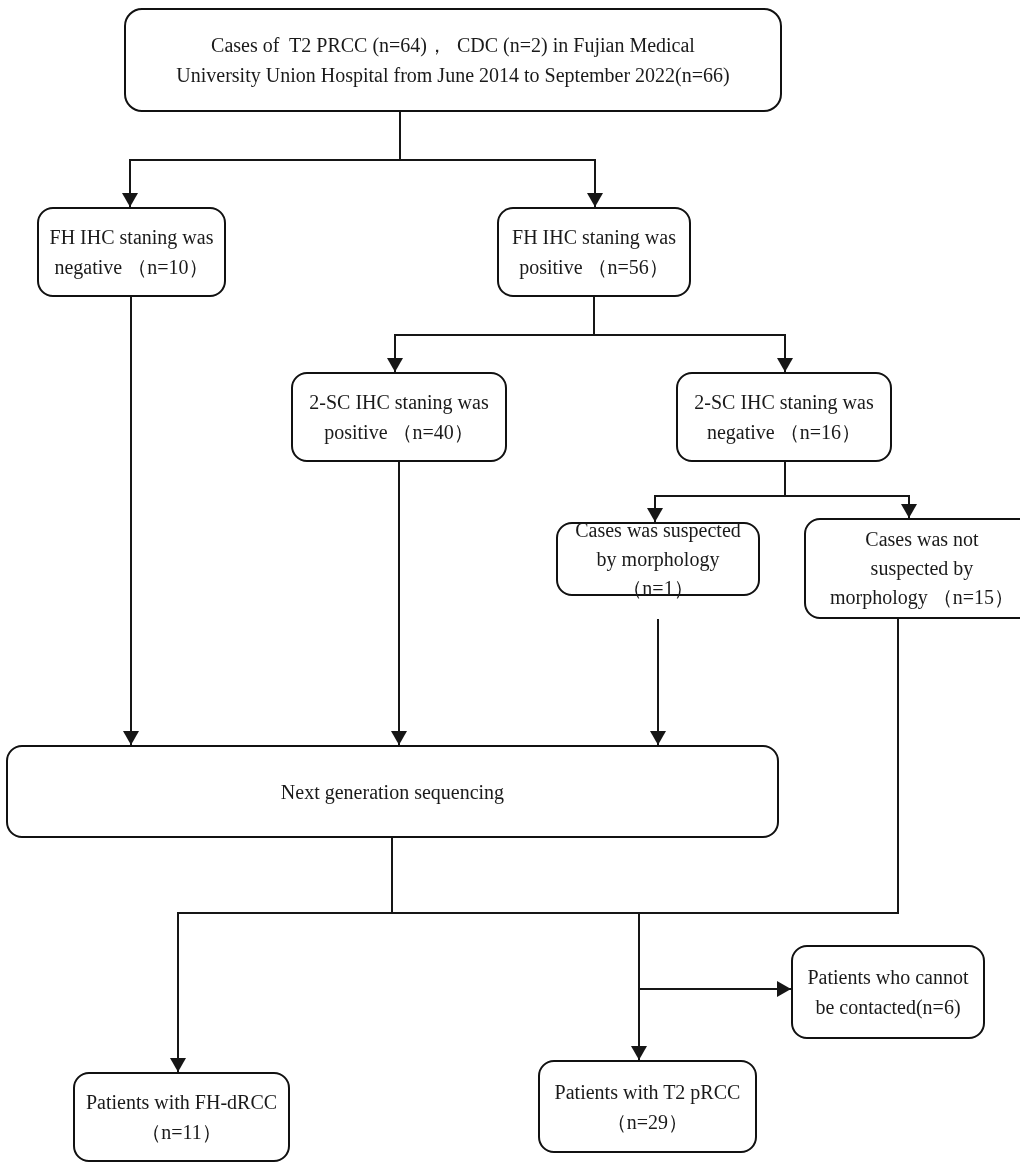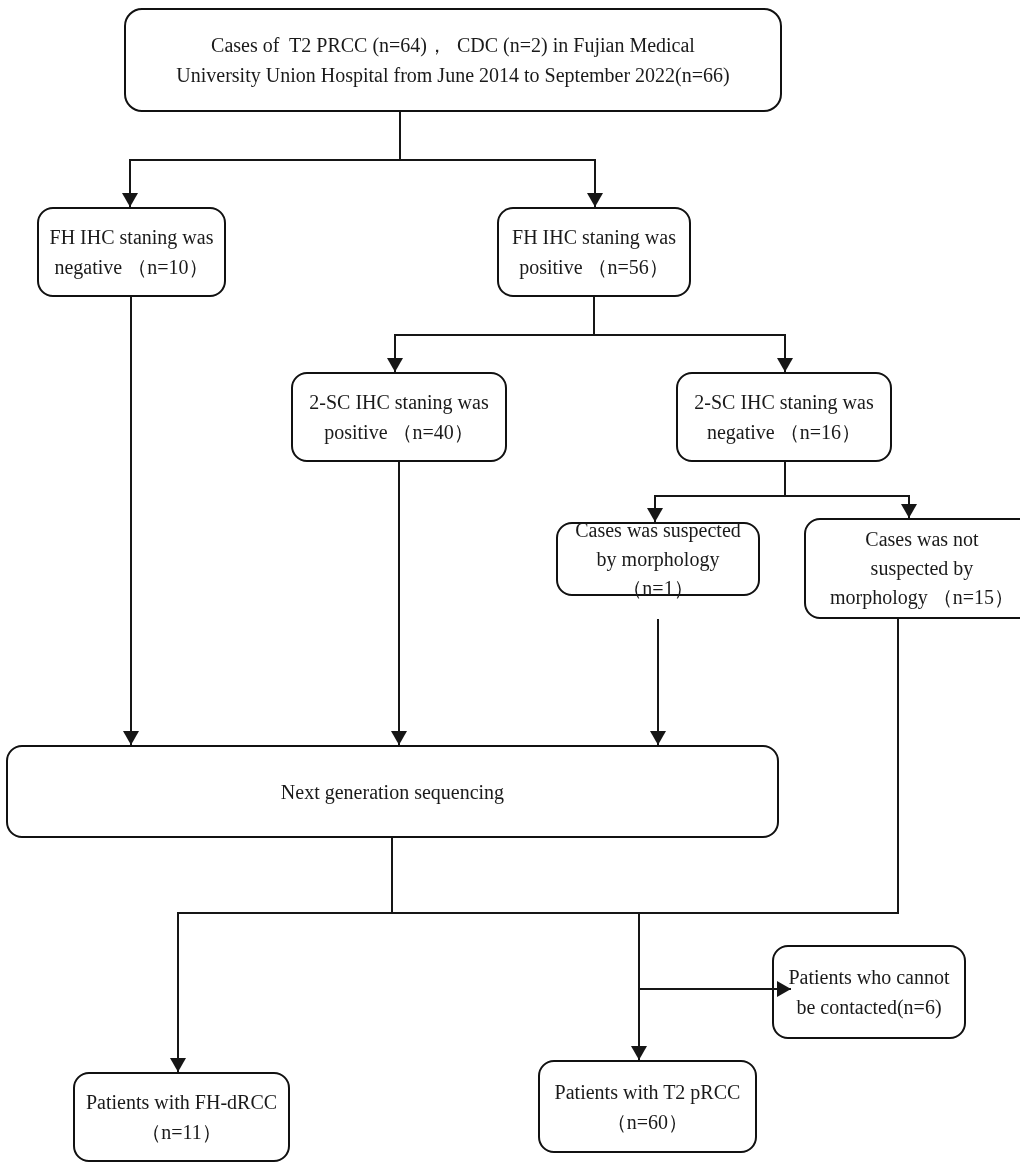--- a/index.html
+++ b/index.html
@@ -29,21 +29,21 @@
   }
   
   .n-total        { left: 88px;  top: 8px;    width: 658px; height: 104px; border-radius: 18px; margin-left: 36px; }
   .n-fh-negative  { left: 37px;  top: 207px;  width: 189px; height: 90px; }
   .n-fh-positive  { left: 497px; top: 207px;  width: 194px; height: 90px; }
   .n-sc-positive  { left: 291px; top: 372px;  width: 216px; height: 90px; }
   .n-sc-negative  { left: 676px; top: 372px;  width: 216px; height: 90px; }
   .n-suspected    { left: 556px; top: 522px;  width: 204px; height: 74px;  line-height: 1.45; }
   .n-not-suspected{ left: 804px; top: 518px;  width: 236px; height: 101px; line-height: 1.45; }
   .n-ngs          { left: 6px;   top: 745px;  width: 773px; height: 93px; }
-  .n-cannot       { left: 772px; top: 945px;  width: 194px; height: 94px; }
+  .n-cannot       { left: 791px; top: 945px;  width: 194px; height: 94px; }
   .n-fh-drcc      { left: 73px;  top: 1072px; width: 217px; height: 90px; }
   .n-t2-prcc      { left: 538px; top: 1060px; width: 219px; height: 93px; }
 
   .line { position: absolute; background: #161616; }
   .arrow-down {
     position: absolute; width: 0; height: 0;
     border-left: 8px solid transparent;
     border-right: 8px solid transparent;
     border-top: 14px solid #161616;
   }
@@ -84,21 +84,21 @@
 
   <div class="node n-ngs">Next generation sequencing</div>
 
   <div class="node n-cannot">Patients who cannot
 be contacted(n=6)</div>
 
   <div class="node n-fh-drcc">Patients with FH-dRCC
 （n=11）</div>
 
   <div class="node n-t2-prcc">Patients with T2 pRCC
-（n=60）</div>
+（n=29）</div>
 
 <div class="line" style="left: 399px; top: 112px; width: 2px; height: 49px;"></div>
     <div class="line" style="left: 129px; top: 159px; width: 467px; height: 2px;"></div>
     <div class="line" style="left: 129px; top: 160px; width: 2px; height: 47px;"></div>
     <div class="arrow-down" style="left: 122px; top: 193px;"></div>
     <div class="line" style="left: 594px; top: 160px; width: 2px; height: 47px;"></div>
     <div class="arrow-down" style="left: 587px; top: 193px;"></div>
     <div class="line" style="left: 593px; top: 297px; width: 2px; height: 39px;"></div>
     <div class="line" style="left: 394px; top: 334px; width: 392px; height: 2px;"></div>
     <div class="line" style="left: 394px; top: 335px; width: 2px; height: 37px;"></div>

